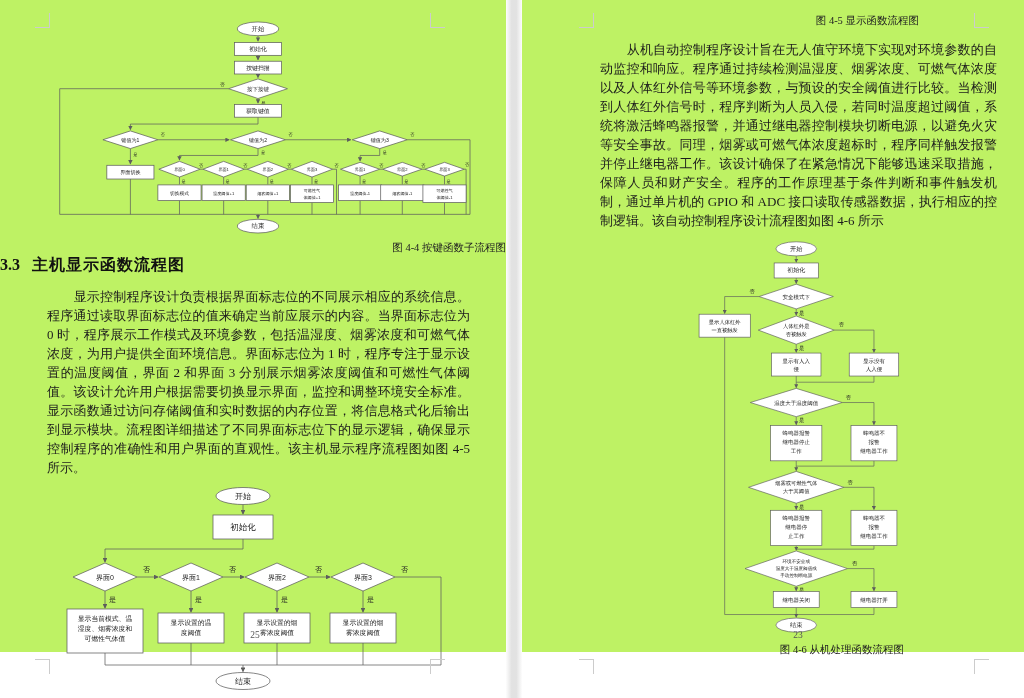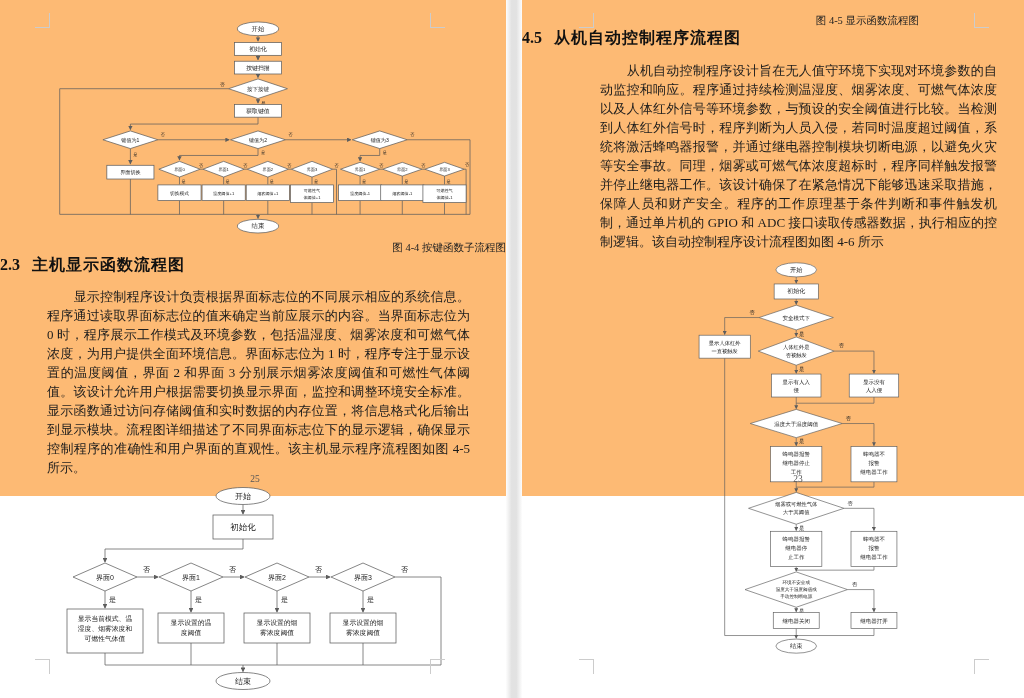--- a/index.html
+++ b/index.html
@@ -4,21 +4,21 @@
 <style>
   html,body{margin:0;padding:0;}
   body{
     width:1024px;height:698px;position:relative;overflow:hidden;
     background:#ffffff;
     font-family:"Liberation Serif","DejaVu Serif",serif;
     color:#1a1a1a;
   }
   .gutter{position:absolute;left:506px;top:0;width:16px;height:698px;
     background:linear-gradient(90deg,#fdfdfd,#e2e2e2 35%,#e2e2e2 65%,#fdfdfd);}
-  .page{position:absolute;top:0;height:496px;background:#fdba74;}
+  .page{position:absolute;top:0;height:652px;background:#bef264;}
   .page-l{left:0;width:506px;}
   .page-r{left:522px;width:502px;}
   
   .cmark{position:absolute;width:14px;height:14px;border:0 solid #cccccc;}
   .cm-tl{border-right-width:1px;border-bottom-width:1px;}
   .cm-tr{border-left-width:1px;border-bottom-width:1px;}
   .cm-bl{border-right-width:1px;border-top-width:1px;}
   .cm-br{border-left-width:1px;border-top-width:1px;}
 
   .hdr-r{margin:14px 0 0 0;padding-right:105px;text-align:right;font-size:10.5px;color:#222;}
@@ -177,21 +177,21 @@
     <text class="t42" x="365" y="178.3">烟雾阈值-1</text>
     <rect class="nd" x="386" y="168" width="44" height="18"></rect>
     <text class="t42" x="408" y="175">可燃性气</text>
     <text class="t42" x="408" y="182.5">体阈值-1</text>
 
     <ellipse class="nd" cx="218" cy="210" rx="21" ry="7"></ellipse>
     <text class="t65" x="218" y="212.3">结束</text>
   </svg>
   <div class="cap cap44">图 4-4 按键函数子流程图</div>
 
-  <h2 class="sec sec-l"><span class="num">2.3</span><span>主机显示函数流程图</span></h2>
+  <h2 class="sec sec-l"><span class="num">3.3</span><span>主机显示函数流程图</span></h2>
 
   <p class="para para-l">显示控制程序设计负责根据界面标志位的不同展示相应的系统信息。程序通过读取界面标志位的值来确定当前应展示的内容。当界面标志位为 0 时，程序展示工作模式及环境参数，包括温湿度、烟雾浓度和可燃气体浓度，为用户提供全面环境信息。界面标志位为 1 时，程序专注于显示设置的温度阈值，界面 2 和界面 3 分别展示烟雾浓度阈值和可燃性气体阈值。该设计允许用户根据需要切换显示界面，监控和调整环境安全标准。显示函数通过访问存储阈值和实时数据的内存位置，将信息格式化后输出到显示模块。流程图详细描述了不同界面标志位下的显示逻辑，确保显示控制程序的准确性和用户界面的直观性。该主机显示程序流程图如图 4-5 所示。</p>
 
   <svg class="fc fig45" viewBox="0 0 420 208">
     <defs>
       <marker id="m45" viewBox="0 0 6 6" markerWidth="6.5" markerHeight="6.5" refX="5" refY="3" orient="auto">
         <path d="M0,0 L6,3 L0,6 z" fill="#5d5d5d"></path>
       </marker>
     </defs>
     <g class="ln">
@@ -258,21 +258,20 @@
 <div class="gutter"></div>
 
 <div class="page page-r">
   <div class="cmark cm-tl" style="left:57px;top:13px;"></div>
   <div class="cmark cm-tr" style="left:452px;top:13px;"></div>
   <div class="cmark cm-bl" style="left:57px;top:659px;"></div>
   <div class="cmark cm-br" style="left:452px;top:659px;"></div>
 
   <div class="hdr-r">图 4-5 显示函数流程图</div>
 
-  <h2 class="sec sec-r"><span class="num">4.5</span><span>从机自动控制程序流程图</span></h2>
 
   <p class="para para-r">从机自动控制程序设计旨在无人值守环境下实现对环境参数的自动监控和响应。程序通过持续检测温湿度、烟雾浓度、可燃气体浓度以及人体红外信号等环境参数，与预设的安全阈值进行比较。当检测到人体红外信号时，程序判断为人员入侵，若同时温度超过阈值，系统将激活蜂鸣器报警，并通过继电器控制模块切断电源，以避免火灾等安全事故。同理，烟雾或可燃气体浓度超标时，程序同样触发报警并停止继电器工作。该设计确保了在紧急情况下能够迅速采取措施，保障人员和财产安全。程序的工作原理基于条件判断和事件触发机制，通过单片机的 GPIO 和 ADC 接口读取传感器数据，执行相应的控制逻辑。该自动控制程序设计流程图如图 4-6 所示</p>
 
   <svg class="fc fig46" viewBox="0 0 240 448">
     <defs>
       <marker id="m46" viewBox="0 0 6 6" markerWidth="6" markerHeight="6" refX="5" refY="3" orient="auto">
         <path d="M0,0 L6,3 L0,6 z" fill="#5d5d5d"></path>
       </marker>
     </defs>
     <g class="ln">
@@ -363,15 +362,16 @@
     <text class="t60 ts" x="121" y="398.5">是</text>
 
     <rect class="nd" x="92" y="398" width="52" height="18"></rect>
     <text class="t62" x="118" y="409.5">继电器关闭</text>
     <rect class="nd" x="180" y="398" width="52" height="18"></rect>
     <text class="t62" x="206" y="409.5">继电器打开</text>
 
     <ellipse class="nd" cx="118" cy="436" rx="23" ry="8"></ellipse>
     <text class="t70" x="118" y="438.5">结束</text>
   </svg>
+  <div class="cap cap46">图 4-6 从机处理函数流程图</div>
 
   <div class="pgnum pg-r">23</div>
 </div>
 
 </body></html>

